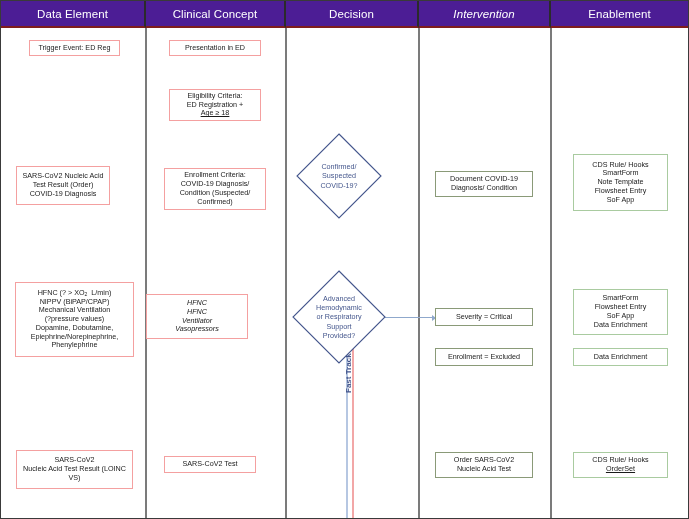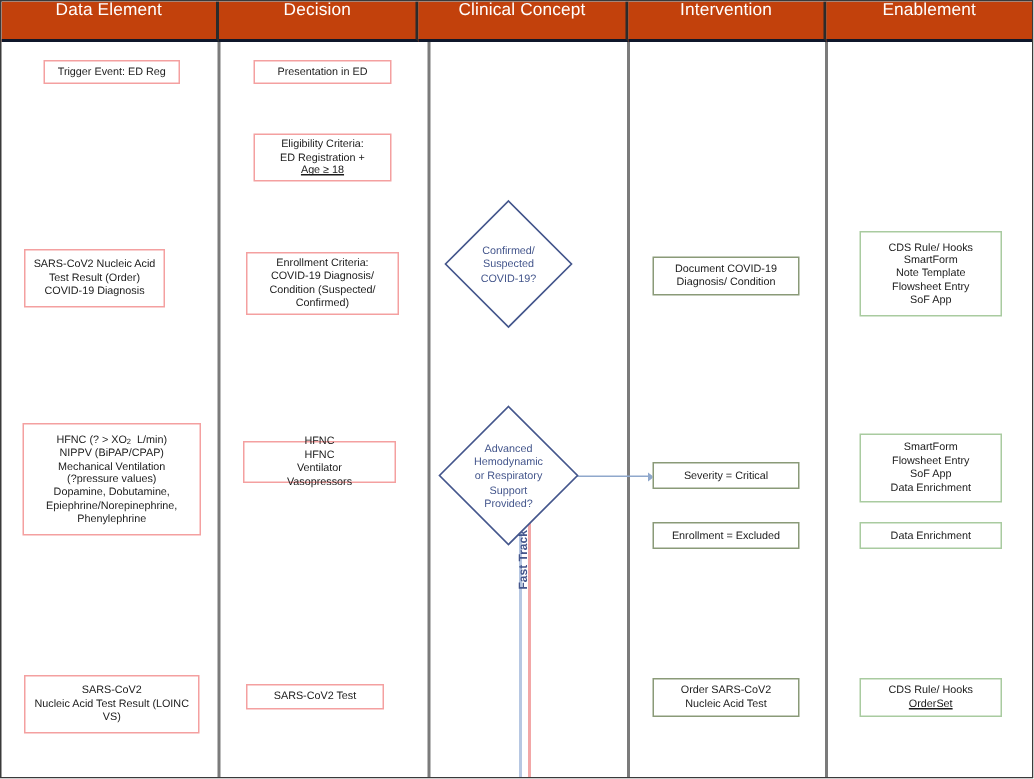--- a/index.html
+++ b/index.html
@@ -25,26 +25,27 @@
     position: absolute;
     left: 0; top: 0;
     width: 689px;
     height: 27px;
     display: flex;
     box-sizing: border-box;
   }
   .header-cell {
     position: relative;
     box-sizing: border-box;
-    background: #c2410c;
+    background: #4c1d95;
     border-right: 2px solid #2b2b2b;
-    border-bottom: 2px solid #0f172a;
+    border-bottom: 2px solid #7f1d1d;
     color: #ffffff;
     font-size: 11.5px;
     display: flex;
+    align-items: center;
     justify-content: center;
     letter-spacing: .1px;
   }
   .header-cell:last-child { border-right: none; }
 
   
   .col-sep {
     position: absolute;
     top: 27px;
     width: 2px;
@@ -129,27 +130,27 @@
 </style>
 </head>
 <body>
 
 <div id="canvas">
 
   <div class="header-row">
     <div class="header-cell" style="width:145px;">
       <span>Data Element</span>
     </div>
+    <div class="header-cell" style="width:140px;">
+      <span>Clinical Concept</span>
+    </div>
     <div class="header-cell" style="width:133px;">
       <span>Decision</span>
     </div>
-    <div class="header-cell" style="width:140px;">
-      <span>Clinical Concept</span>
-    </div>
-    <div class="header-cell" style="width:132px;">
+    <div class="header-cell" style="width:132px;font-style:italic;">
       <span>Intervention</span>
     </div>
     <div class="header-cell" style="width:137px;">
       <span>Enablement</span>
     </div>
   </div>
 
   <div class="col-sep" style="left:144px;"></div>
   <div class="col-sep" style="left:284px;"></div>
   <div class="col-sep" style="left:417px;"></div>
@@ -209,21 +210,21 @@
 
   <div class="node pink" style="left:163px; top:167px; width:102px; height:42px;">
     <span>
       <span>Enrollment Criteria:</span><br>
       <span>COVID-19 Diagnosis/</span><br>
       <span>Condition (Suspected/</span><br>
       <span>Confirmed)</span>
     </span>
   </div>
 
-  <div class="node pink" style="left:161px; top:293px; width:102px; height:28px;">
+  <div class="node pink" style="left:145px; top:293px; width:102px; height:45px;font-style:italic;">
     <span>
       <span>HFNC</span><br>
       <span>HFNC</span><br>
       <span>Ventilator</span><br>
       <span>Vasopressors</span>
     </span>
   </div>
 
   <div class="node pink" style="left:163px; top:455px; width:92px;  height:17px;">
     <span>SARS-CoV2 Test</span>

